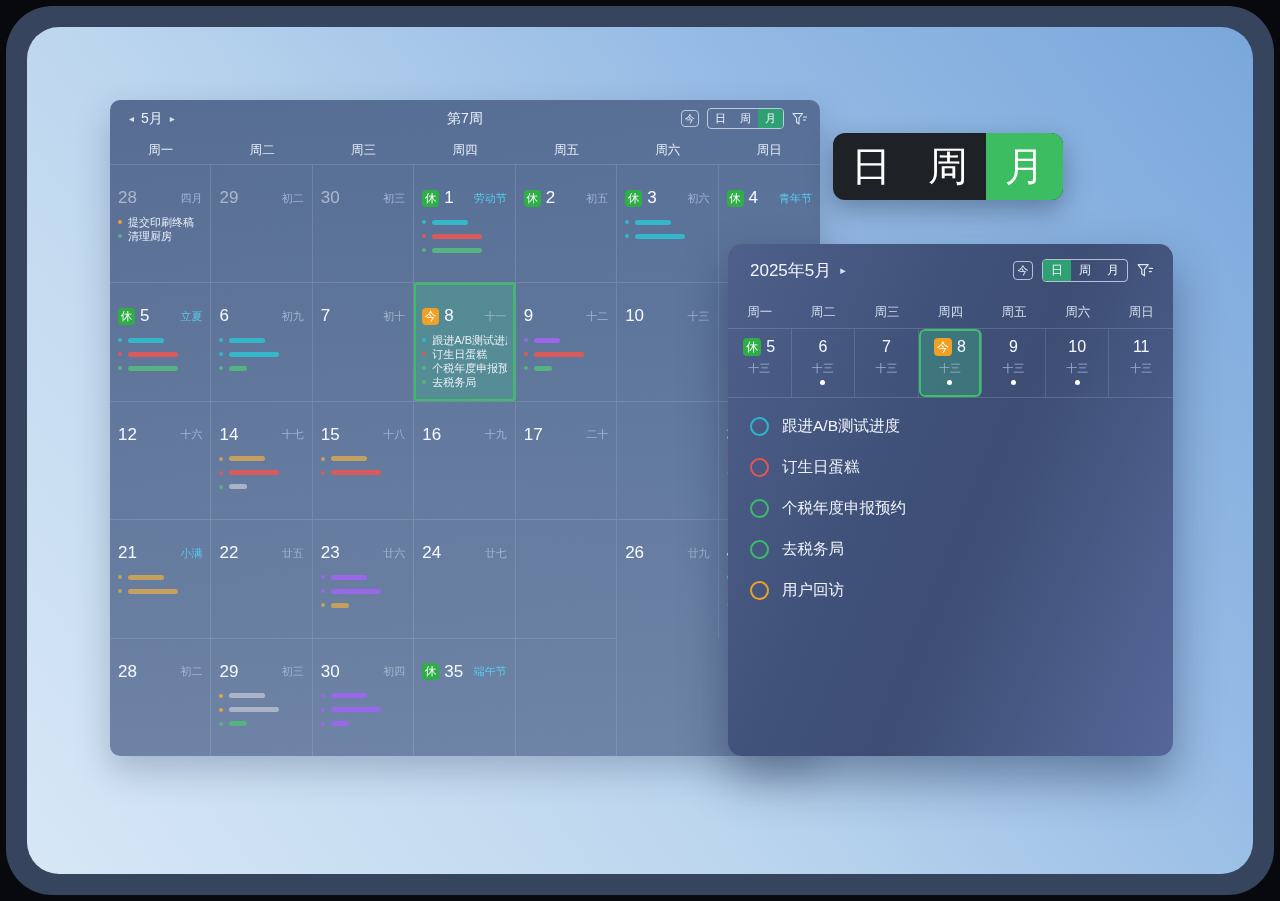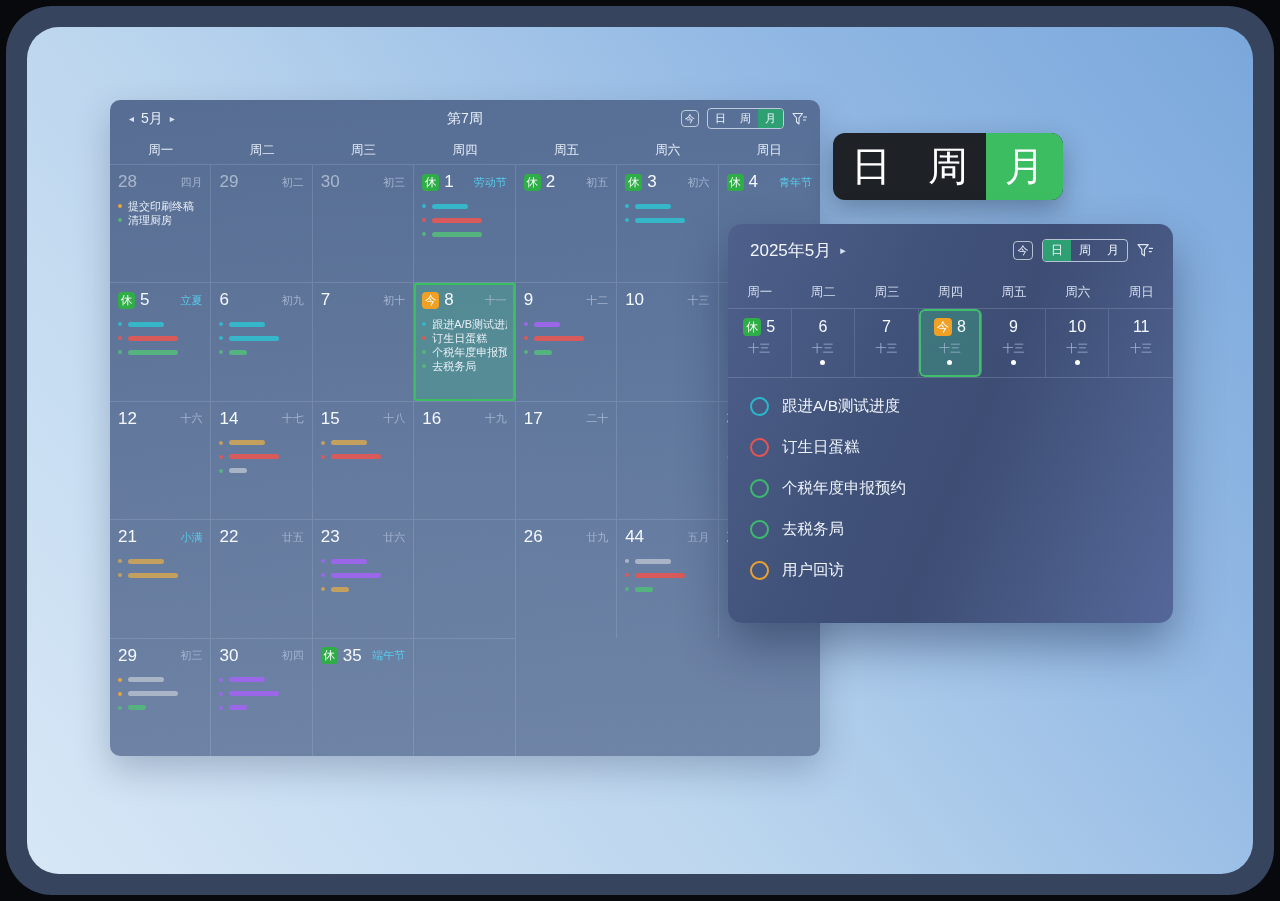--- a/index.html
+++ b/index.html
@@ -38,21 +38,21 @@
   .seg > span.active { background:#2f9f74; }
   .filter-btn { display:flex; align-items:center; }
 
   .mc-weekdays { height:27px; display:grid; grid-template-columns:repeat(7,1fr); align-items:center; }
   .wd { text-align:center; font-size:12.5px; color:#e3ebf6; }
 
   .mc-grid { display:grid; grid-template-columns:repeat(7,1fr); grid-auto-rows:118.4px; }
   .cell { border-top:1px solid rgba(222,233,247,.15); border-right:1px solid rgba(222,233,247,.15); padding:7px 8px 0 8px; overflow:hidden; }
   .cell:nth-child(7n) { border-right:none; }
   .cell.sel { box-shadow:inset 0 0 0 2px #3dbd62; background:rgba(61,189,131,.30); border-radius:2px; }
-  .head { display:flex; align-items:center; }
+  .head { display:flex; align-items:center;margin-top:16px; }
   .badge {
     width:17px; height:17px; border-radius:4px; margin-right:5px; flex:none;
     display:flex; align-items:center; justify-content:center; font-size:11.5px; color:#fff;
   }
   .badge.rest { background:#2fae48; }
   .badge.tod { background:#f0a125; }
   .num { font-size:17px; color:#f5f9fe; font-weight:400; }
   .num.dim { color:rgba(233,240,250,.55); }
   .lunar { margin-left:auto; font-size:11px; color:#a3b4d0; }
   .lunar.hol { color:#57c9ea; }
@@ -66,21 +66,21 @@
   .callout {
     position:absolute; left:833px; top:133px; width:230px; height:67px;
     background:#1e2227; border-radius:12px; display:flex;
     box-shadow:0 10px 26px rgba(15,25,45,.35);
   }
   .co { flex:1; display:flex; align-items:center; justify-content:center; font-size:40px; color:#fff; }
   .co.active { background:#3dbd62; border-radius:0 12px 12px 0; }
 
   
   .mini-cal {
-    position:absolute; left:728px; top:224px; width:445px; height:399px;
+    position:absolute; left:728px; top:244px; width:445px; height:512px;
     border-radius:14px; overflow:hidden;
     background:linear-gradient(112deg,#4e608b 0%,#41527a 35%,#3d4d74 55%,#4d5f8c 85%,#55679a 100%);
     box-shadow:0 22px 48px rgba(22,38,74,.45);
   }
   .mini-header { height:52px; display:flex; align-items:center; padding:0 20px 0 22px; }
   .mini-title { font-size:17px; color:#f2f6fc; }
   .mini-title-arrow { font-size:11px; color:#d7e2f1; margin-left:9px; }
   .mini-tools { margin-left:auto; display:flex; align-items:center; gap:9px; }
   .mini-tools .today-btn { width:20px; height:19px; font-size:11px; }
   .mini-tools .seg { font-size:12px; }
@@ -438,20 +438,26 @@
             <span class="bar" style="background: rgb(154, 103, 232); width: 36px;"></span>
           </div>
           <div class="evt">
             <span class="dot" style="background: rgb(154, 103, 232);"></span>
             <span class="bar" style="background: rgb(154, 103, 232); width: 50px;"></span>
           </div>
           <div class="evt">
             <span class="dot" style="background: rgb(195, 160, 94);"></span>
             <span class="bar" style="background: rgb(195, 160, 94); width: 18px;"></span>
           </div>
+        </div>
+      </div>
+      <div class="cell">
+        <div class="head">
+          <span class="num">24</span>
+          <span class="lunar">廿七</span>
         </div>
       </div>
       <div class="cell">
         <div class="head">
           <span class="num"></span>
         </div>
       </div>
       <div class="cell">
         <div class="head">
           <span class="num">26</span>

